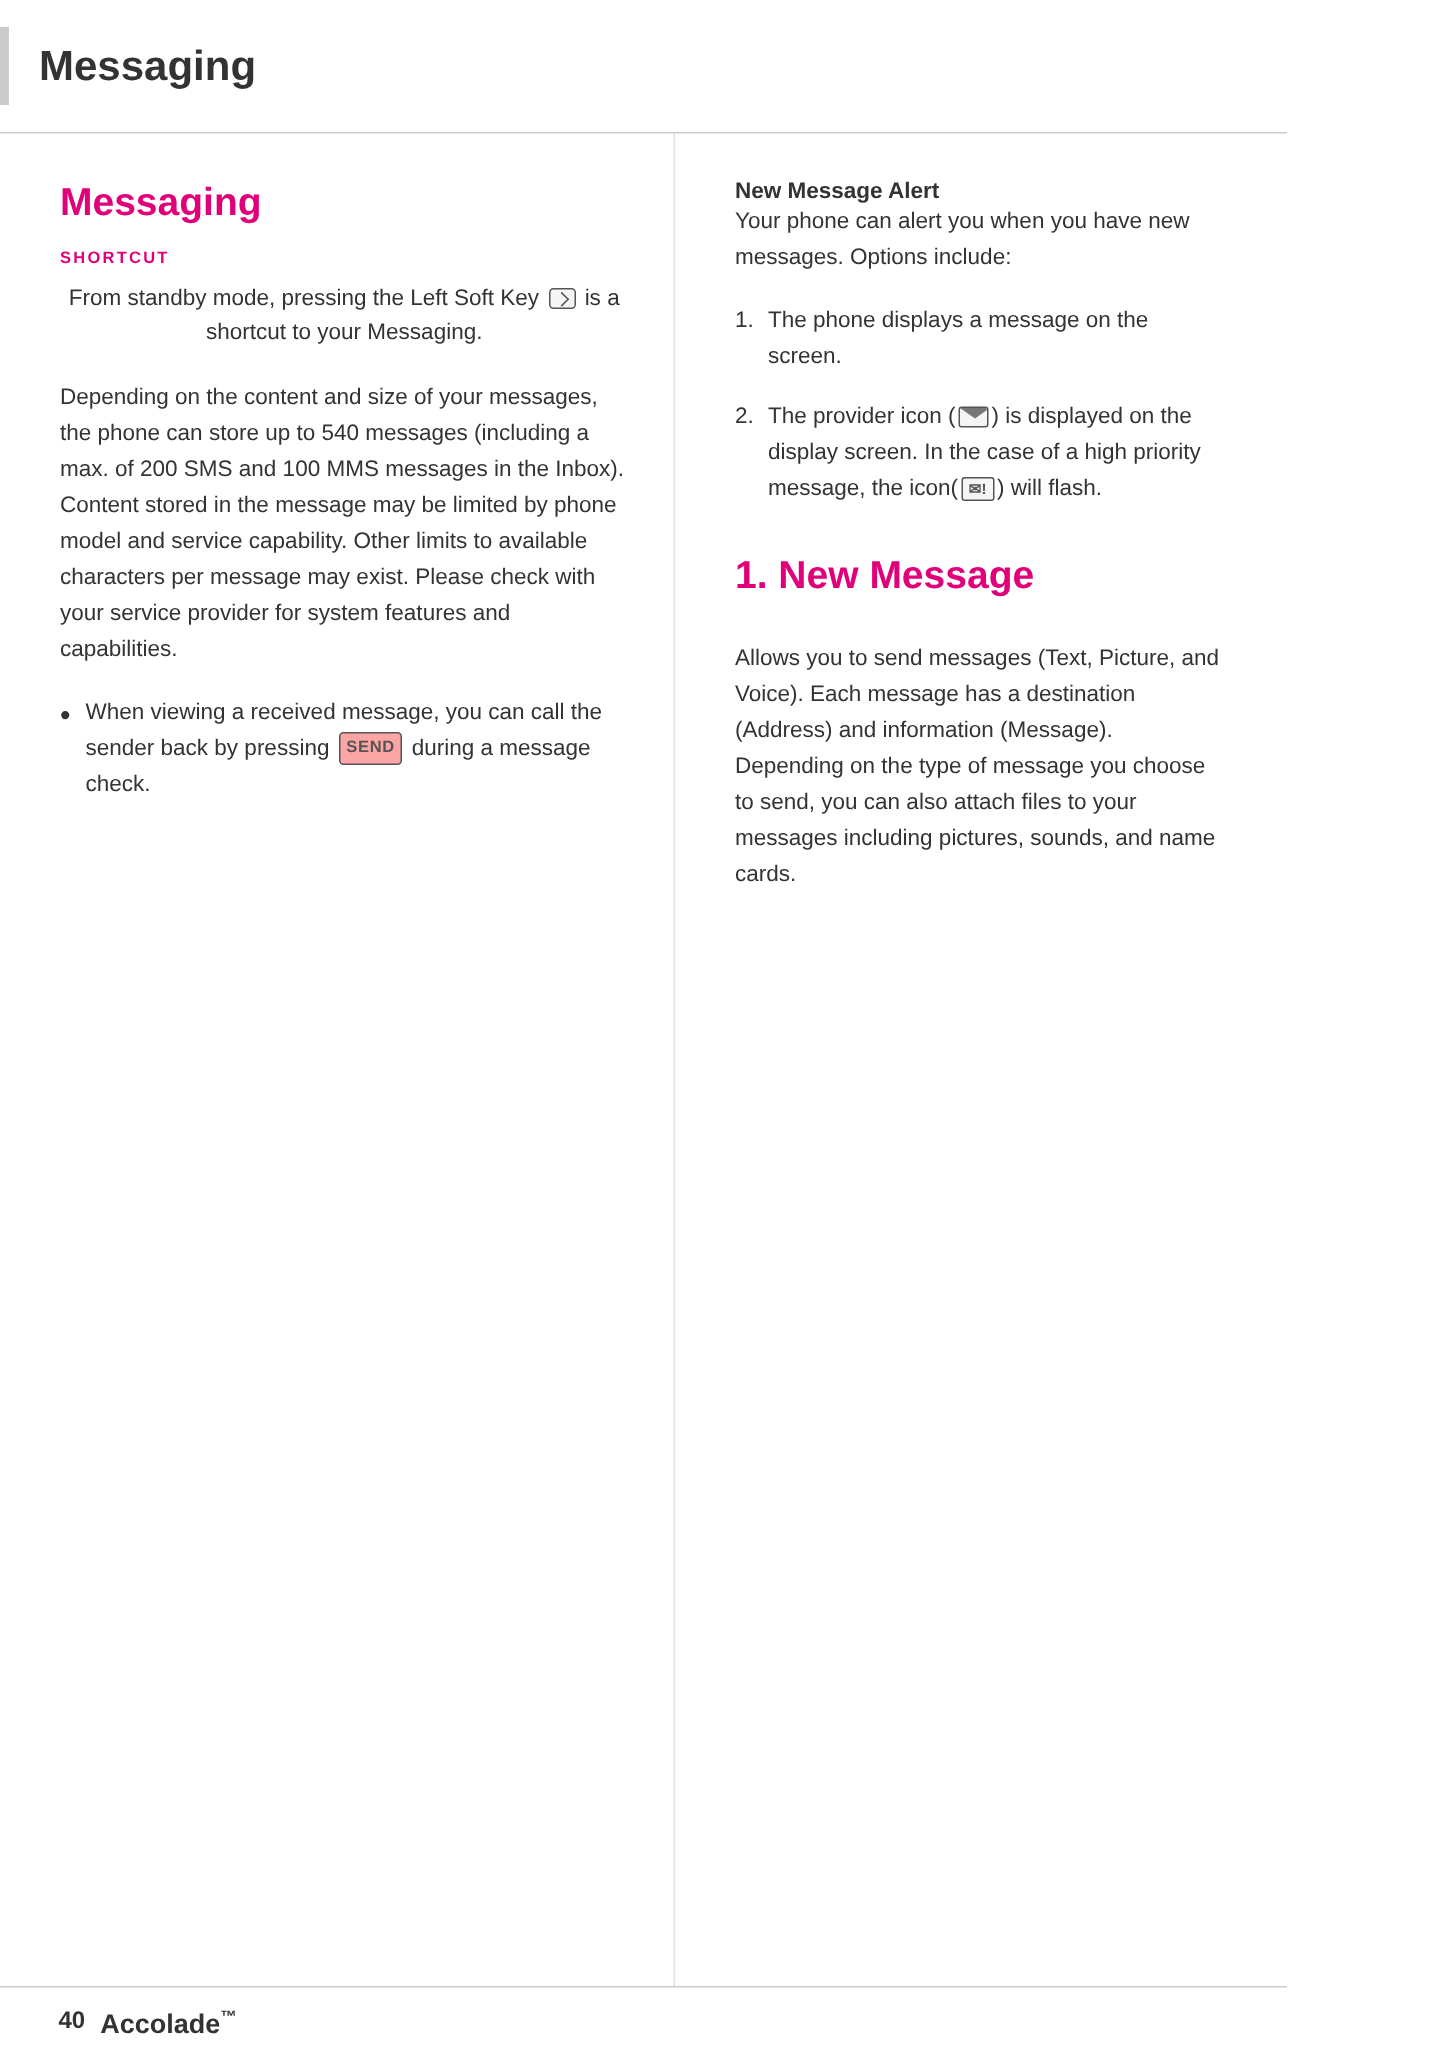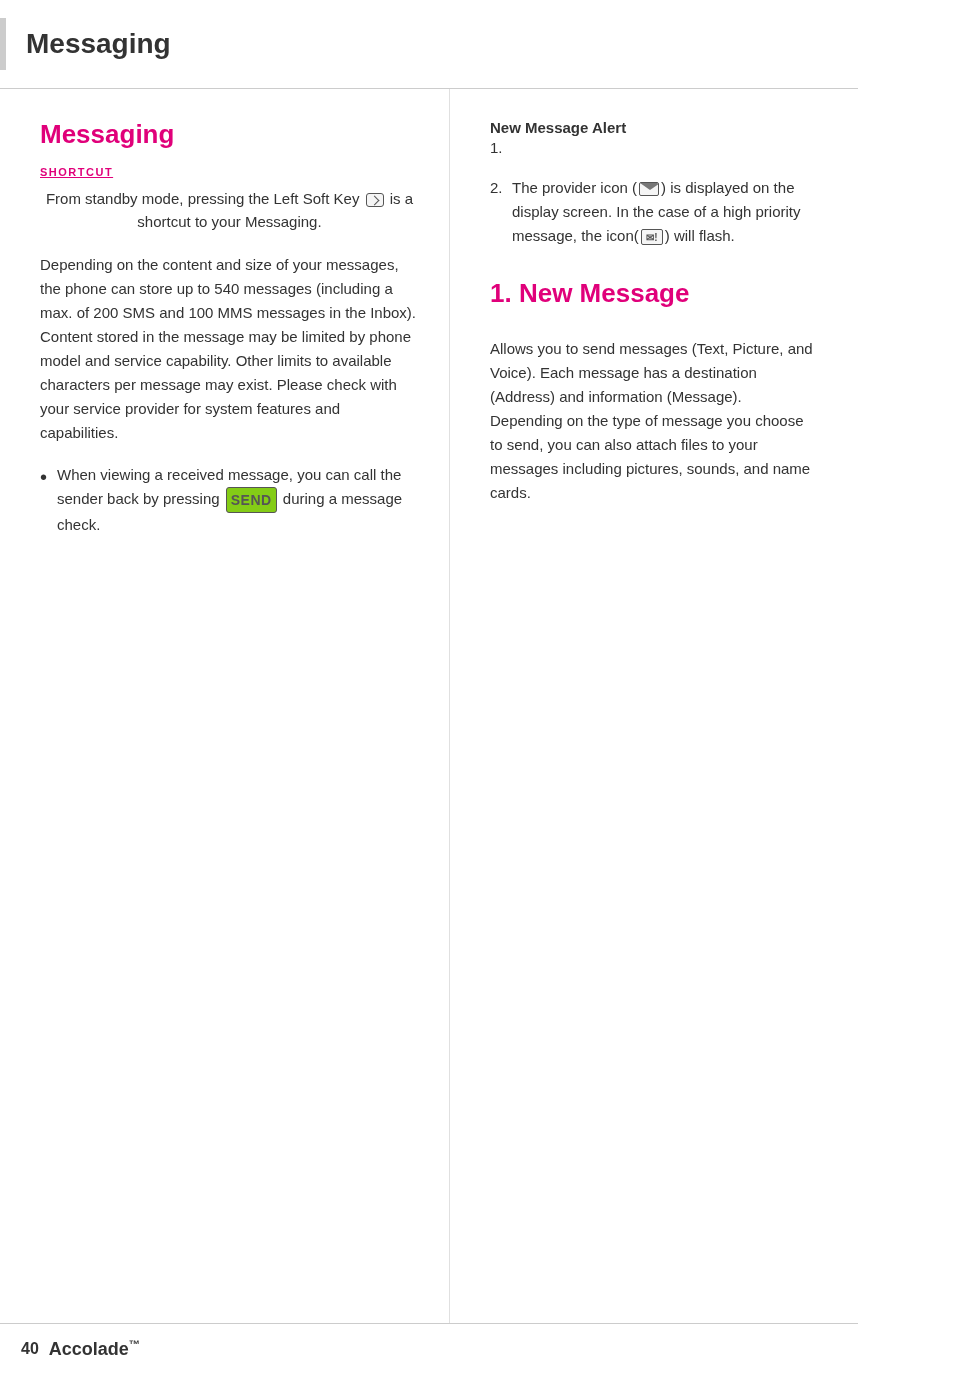--- a/index.html
+++ b/index.html
@@ -74,21 +74,20 @@
       margin-bottom: 16px;
     }
 
     .shortcut-label {
       font-size: 11px;
       font-weight: bold;
       color: #e0007a;
       letter-spacing: 1.5px;
       text-transform: uppercase;
       margin-bottom: 10px;
-      text-decoration: underline;
     }
 
     .shortcut-text {
       font-size: 15px;
       color: #333333;
       line-height: 1.5;
       margin-bottom: 20px;
       text-align: center;
     }
 
@@ -138,25 +137,25 @@
       font-size: 20px;
       margin-right: 10px;
       margin-top: -2px;
       flex-shrink: 0;
     }
 
     .send-key-icon {
       display: inline-block;
       border: 1.5px solid #555;
       border-radius: 3px;
-      font-size: 14px;
+      font-size: 11px;
       padding: 1px 4px;
       font-weight: bold;
       color: #555;
-      background: #84cc16;
+      background: #fca5a5;
       vertical-align: middle;
       margin: 0 2px;
       letter-spacing: 0.5px;
     }
 
     
     .subsection-heading {
       font-size: 15px;
       font-weight: bold;
       color: #333333;
@@ -229,23 +228,22 @@
       font-size: 10px;
       text-align: center;
       line-height: 16px;
       color: #555;
       font-weight: bold;
     }
 
     
     .page-footer {
       border-top: 1px solid #cccccc;
-      padding: 14px 21px;
-      display: flex;
-      align-items: center;
+      padding: 14px 39px;
+      display: flex;
     }
 
     .page-number {
       font-size: 16px;
       font-weight: bold;
       color: #333333;
       margin-right: 10px;
     }
 
     .brand-name {
@@ -293,24 +291,26 @@
           <span>during a message check.</span>
         </span>
       </div>
 
     </div>
 
     <div class="right-column">
 
       <h3 class="subsection-heading">New Message Alert</h3>
 
+      <p class="body-text">Your phone can alert you when you have new messages. Options include:</p>
 
       <ol class="numbered-list">
         <li>
           <span class="num-label">1.</span>
+          <span>The phone displays a message on the screen.</span>
         </li>
         <li>
           <span class="num-label">2.</span>
           <span>
             <span>The provider icon (</span><span class="envelope-icon"></span><span>) is displayed on the display screen. In the case of a high priority message, the icon(</span><span class="envelope-exclaim">✉!</span><span>) will flash.</span>
           </span>
         </li>
       </ol>
 
       <h2 class="new-message-heading">1. New Message</h2>

